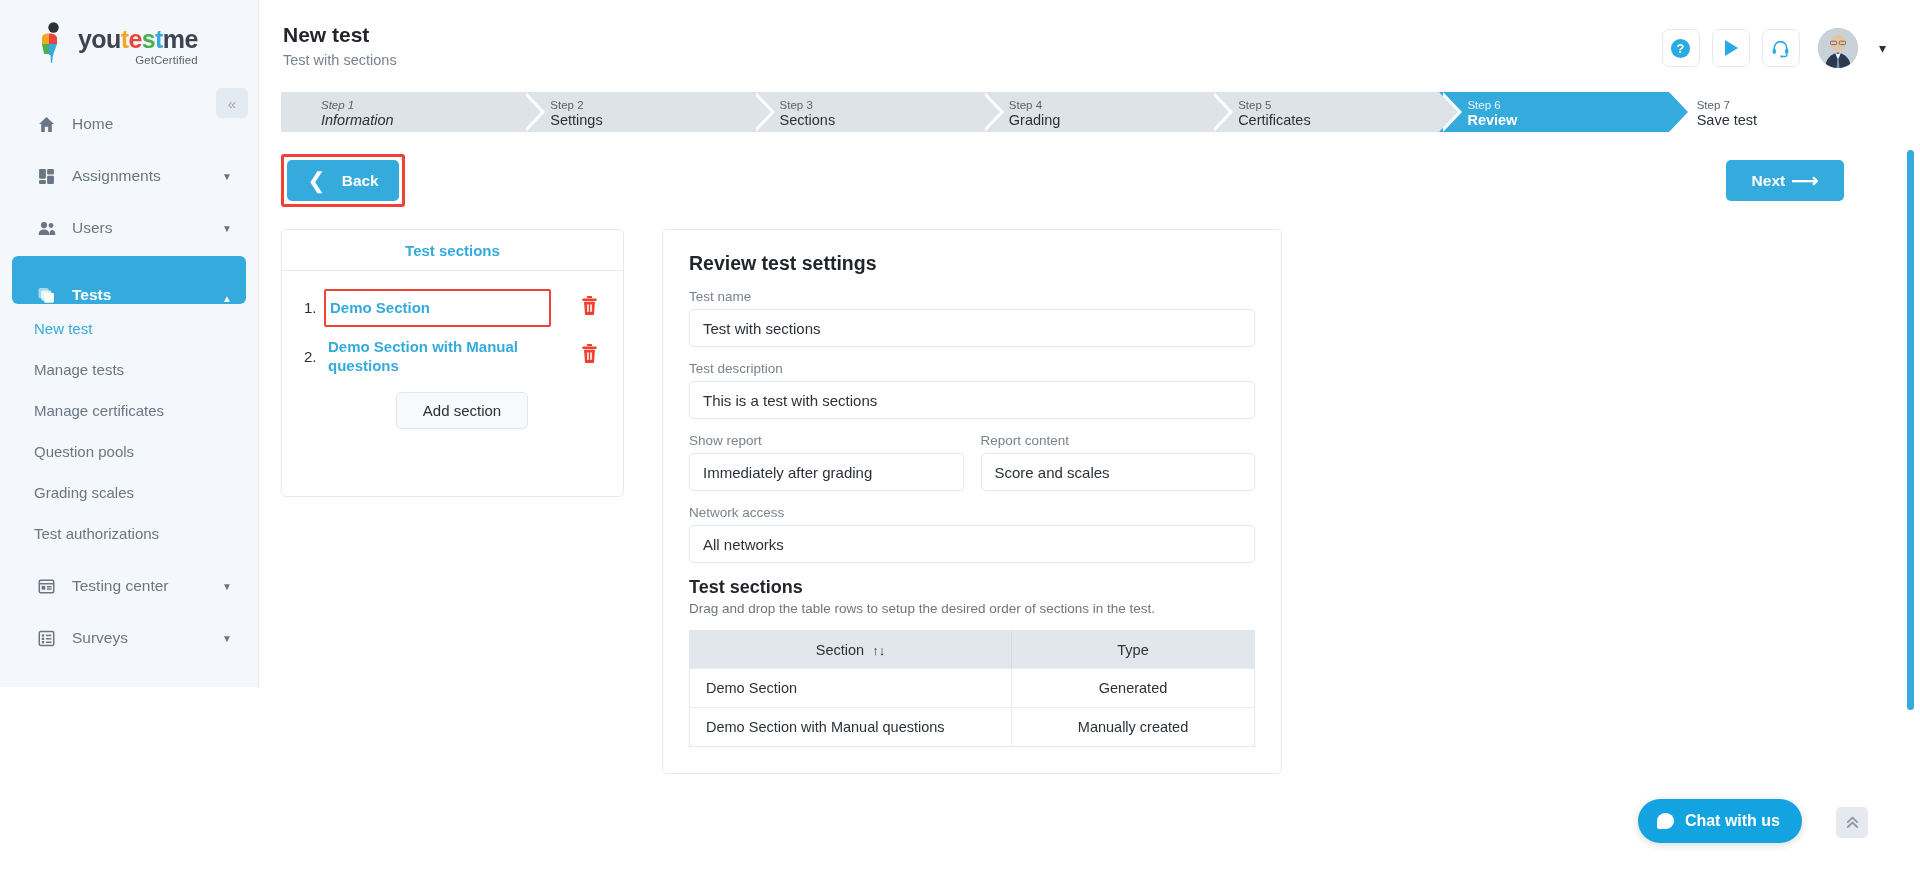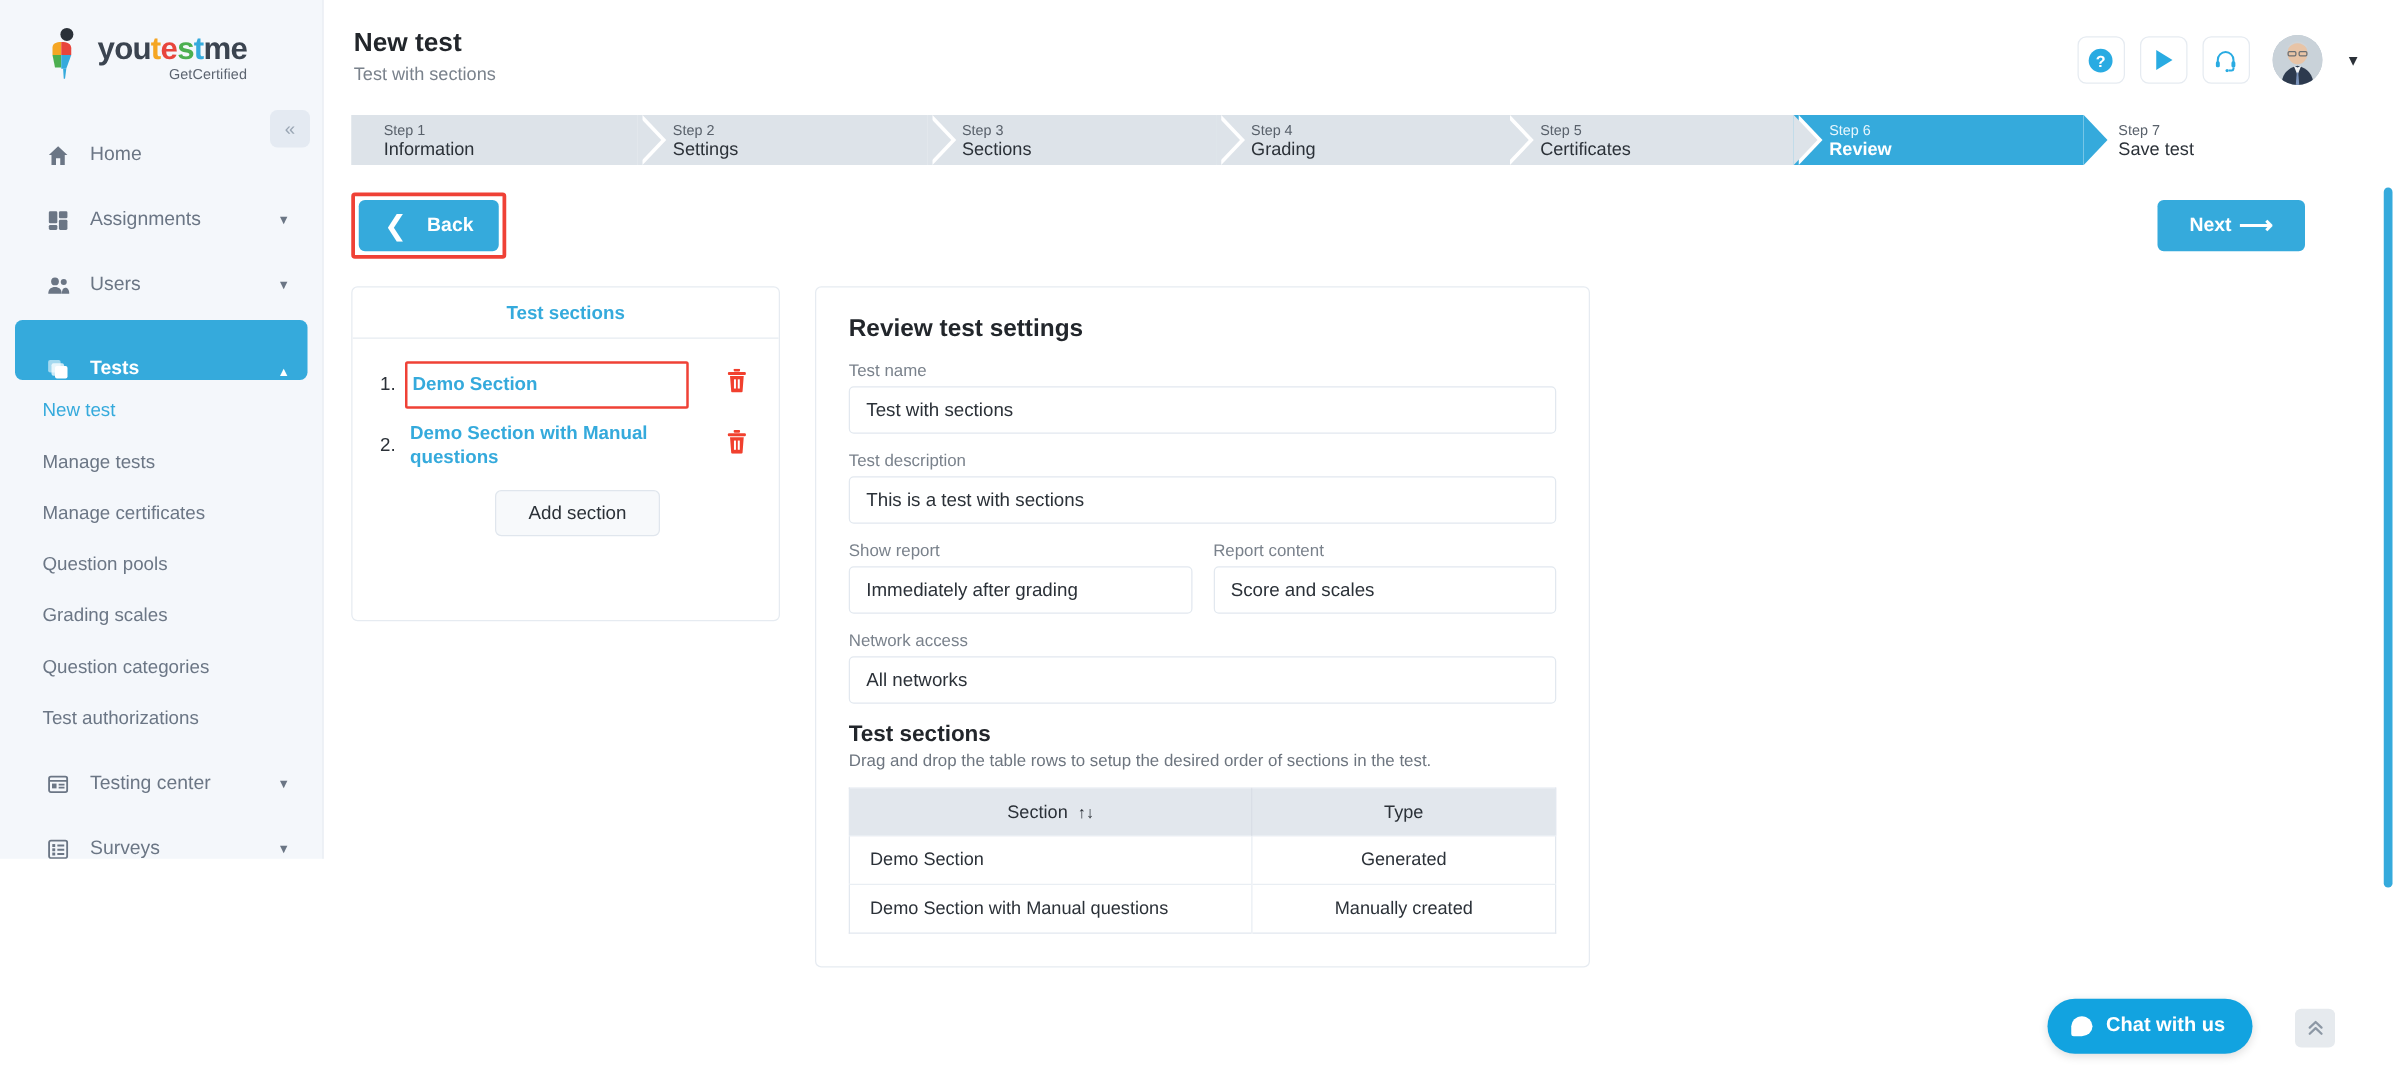--- a/index.html
+++ b/index.html
@@ -88,21 +88,21 @@
   .wizard {
     display: flex; margin: 0 22px 0 22px; height: 40px;
     border-bottom: 0;
   }
   .step {
     position: relative; flex: 1; height: 40px;
     background: #dde3e9; color: #3b4450;
     padding: 4px 0 0 28px;
     display: flex; flex-direction: column; justify-content: center;
   }
-  .step:first-child { padding-left: 26px; }
+  .step:first-child { padding-left: 40px; font-style: italic; }
   .step .s-num { font-size: 11.5px; line-height: 1.15; color: #59616b; }
   .step .s-name { font-size: 14.5px; line-height: 1.2; color: #2b3138; }
   .step::after {
     content: ""; position: absolute; right: -19px; top: 0;
     width: 0; height: 0; z-index: 3;
     border-top: 20px solid transparent;
     border-bottom: 20px solid transparent;
     border-left: 19px solid #dde3e9;
   }
   .step::before {
@@ -124,21 +124,21 @@
   .navbtn-row { display: flex; justify-content: space-between; align-items: center; padding: 22px 22px 0 22px; }
   .back-outline { border: 3px solid #ef4136; border-radius: 3px; padding: 3px; display:inline-block; }
   .btn-primary {
     background: #35aadc; color: #fff; border: none; border-radius: 5px;
     height: 41px; min-width: 112px; font-size: 15.5px; font-weight: 700;
     display: flex; align-items: center; justify-content: center; gap: 6px;
     cursor: pointer; padding: 0 16px; font-family: "Liberation Sans", sans-serif;
   }
 
   
-  .content { display: flex; gap: 28px; padding: 22px 0 0 22px; }
+  .content { display: flex; gap: 38px; padding: 22px 0 0 22px; }
 
   .sections-card {
     width: 343px; background: #fff; border: 1px solid #e6ebf1; border-radius: 5px;
     height: 268px; overflow: hidden;
   }
   .sections-card-head {
     height: 41px; display: flex; align-items: center; justify-content: center;
     color: #35aadc; font-size: 15px; font-weight: 700;
     border-bottom: 1px solid #e6ebf1;
   }
@@ -295,23 +295,20 @@
           <span>Manage tests</span>
         </div>
       <div class="sub-item">
           <span>Manage certificates</span>
         </div>
       <div class="sub-item">
           <span>Question pools</span>
         </div>
       <div class="sub-item">
           <span>Grading scales</span>
-        </div>
-      <div class="sub-item">
-          <span>Question categories</span>
         </div>
       <div class="sub-item">
           <span>Test authorizations</span>
         </div>
 
       <div class="nav-item" style="margin-top:8px;">
         <span class="nav-icon">
           <svg width="17" height="17" viewBox="0 0 16 16" fill="none" stroke="currentColor" stroke-width="1.4">
               <rect x="1.2" y="2.2" width="13.6" height="11.6" rx="1.4"></rect>
               <line x1="1.2" y1="5.4" x2="14.8" y2="5.4"></line>

